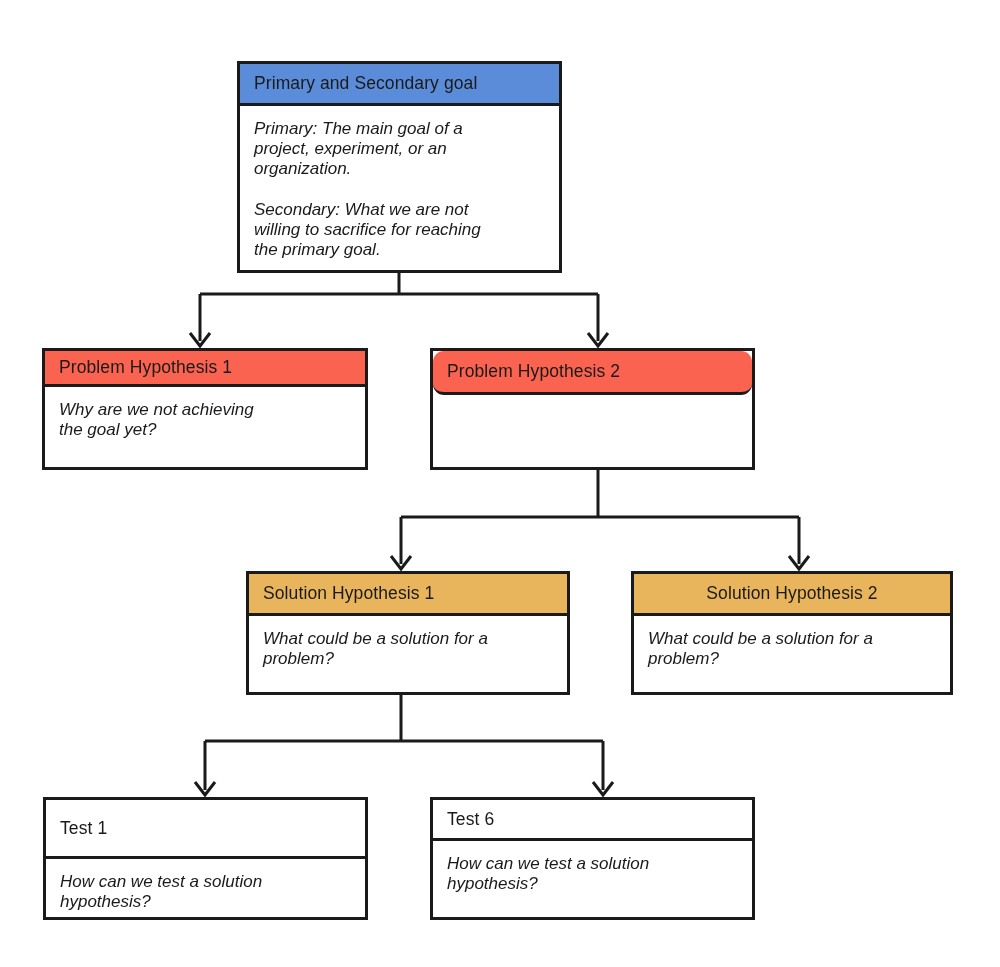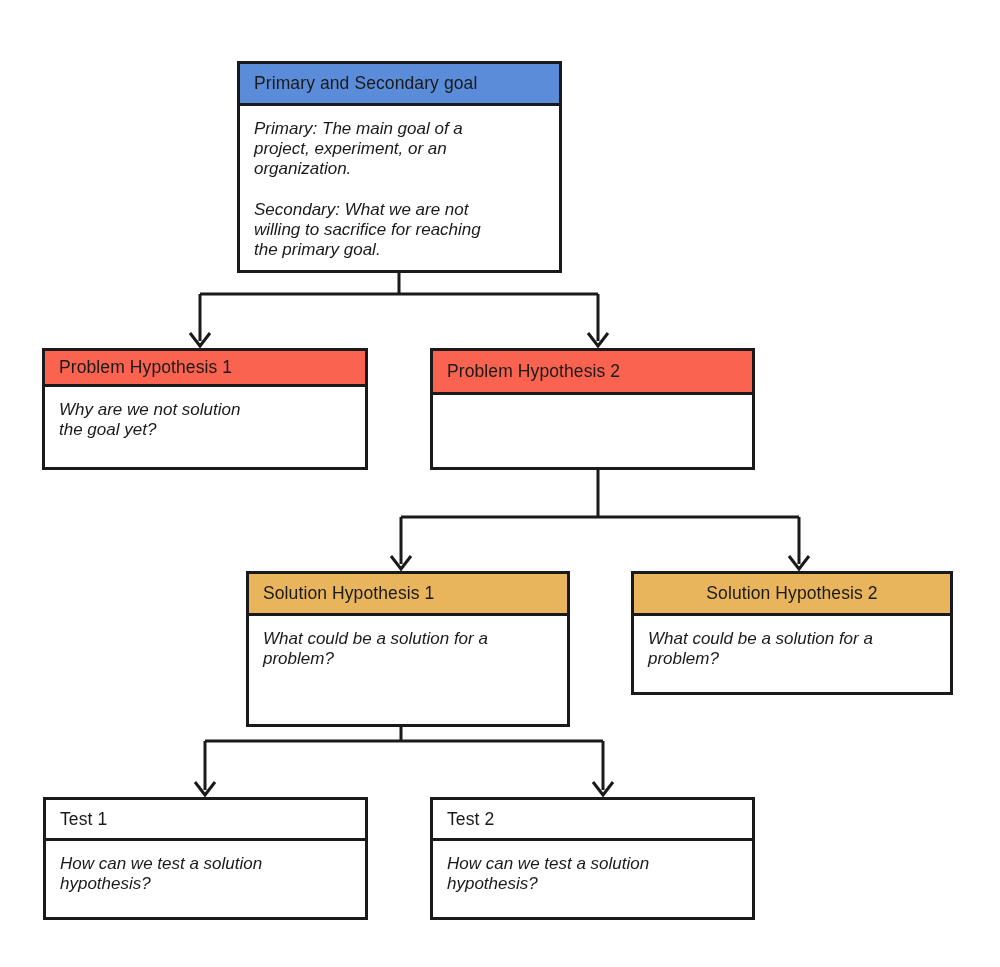--- a/index.html
+++ b/index.html
@@ -42,26 +42,26 @@
     line-height: 1.19;
     white-space: pre-line;
   }
   
   .n-goal  { left: 237px; top: 33px;  width: 325px; height: 212px; margin-top: 28px; }
   .n-goal .hdr  { height: 42px; }
   .n-ph1   { left: 42px;  top: 348px; width: 326px; height: 122px; }
   .n-ph1 .hdr   { height: 36px; }
   .n-ph2   { left: 430px; top: 348px; width: 325px; height: 122px; }
   .n-ph2 .hdr   { height: 44px; }
-  .n-sh1   { left: 246px; top: 571px; width: 324px; height: 156px; }
+  .n-sh1   { left: 246px; top: 571px; width: 324px; height: 124px; }
   .n-sh1 .hdr   { height: 42px; }
   .n-sh2   { left: 631px; top: 571px; width: 322px; height: 124px; }
   .n-sh2 .hdr   { height: 42px; }
   .n-t1    { left: 43px;  top: 797px; width: 325px; height: 123px; }
-  .n-t1 .hdr    { height: 41px; }
+  .n-t1 .hdr    { height: 59px; }
   .n-t2    { left: 430px; top: 797px; width: 325px; height: 123px; }
   .n-t2 .hdr    { height: 41px; }
   .conn { stroke: #1a1a1a; stroke-width: 3; fill: none; }
 </style>
 </head>
 <body>
 
 <div id="canvas">
 
   <svg id="connectors" viewBox="0 0 1000 967" xmlns="http://www.w3.org/2000/svg">
@@ -95,26 +95,26 @@
 
 Secondary: What we are not
 willing to sacrifice for reaching
 the primary goal.</div>
   </div>
 
   <div class="node n-ph1">
     <div class="hdr" style="background-color: rgb(249, 99, 79);">
       <span>Problem Hypothesis 1</span>
     </div>
-    <div class="body">Why are we not solution
+    <div class="body">Why are we not achieving
 the goal yet?</div>
   </div>
 
   <div class="node n-ph2">
-    <div class="hdr" style="background-color: rgb(249, 99, 79);">
+    <div class="hdr" style="background-color: rgb(249, 99, 79); border-radius: 11px;">
       <span>Problem Hypothesis 2</span>
     </div>
   </div>
 
   <div class="node n-sh1">
     <div class="hdr" style="background-color: rgb(232, 181, 92);">
       <span>Solution Hypothesis 1</span>
     </div>
     <div class="body">What could be a solution for a
 problem?</div>
@@ -131,19 +131,19 @@
   <div class="node n-t1">
     <div class="hdr" style="background-color: rgb(255, 255, 255);">
       <span>Test 1</span>
     </div>
     <div class="body">How can we test a solution
 hypothesis?</div>
   </div>
 
   <div class="node n-t2">
     <div class="hdr" style="background-color: rgb(255, 255, 255);">
-      <span>Test 2</span>
+      <span>Test 6</span>
     </div>
     <div class="body">How can we test a solution
 hypothesis?</div>
   </div>
 
 </div>
 
 </body></html>

